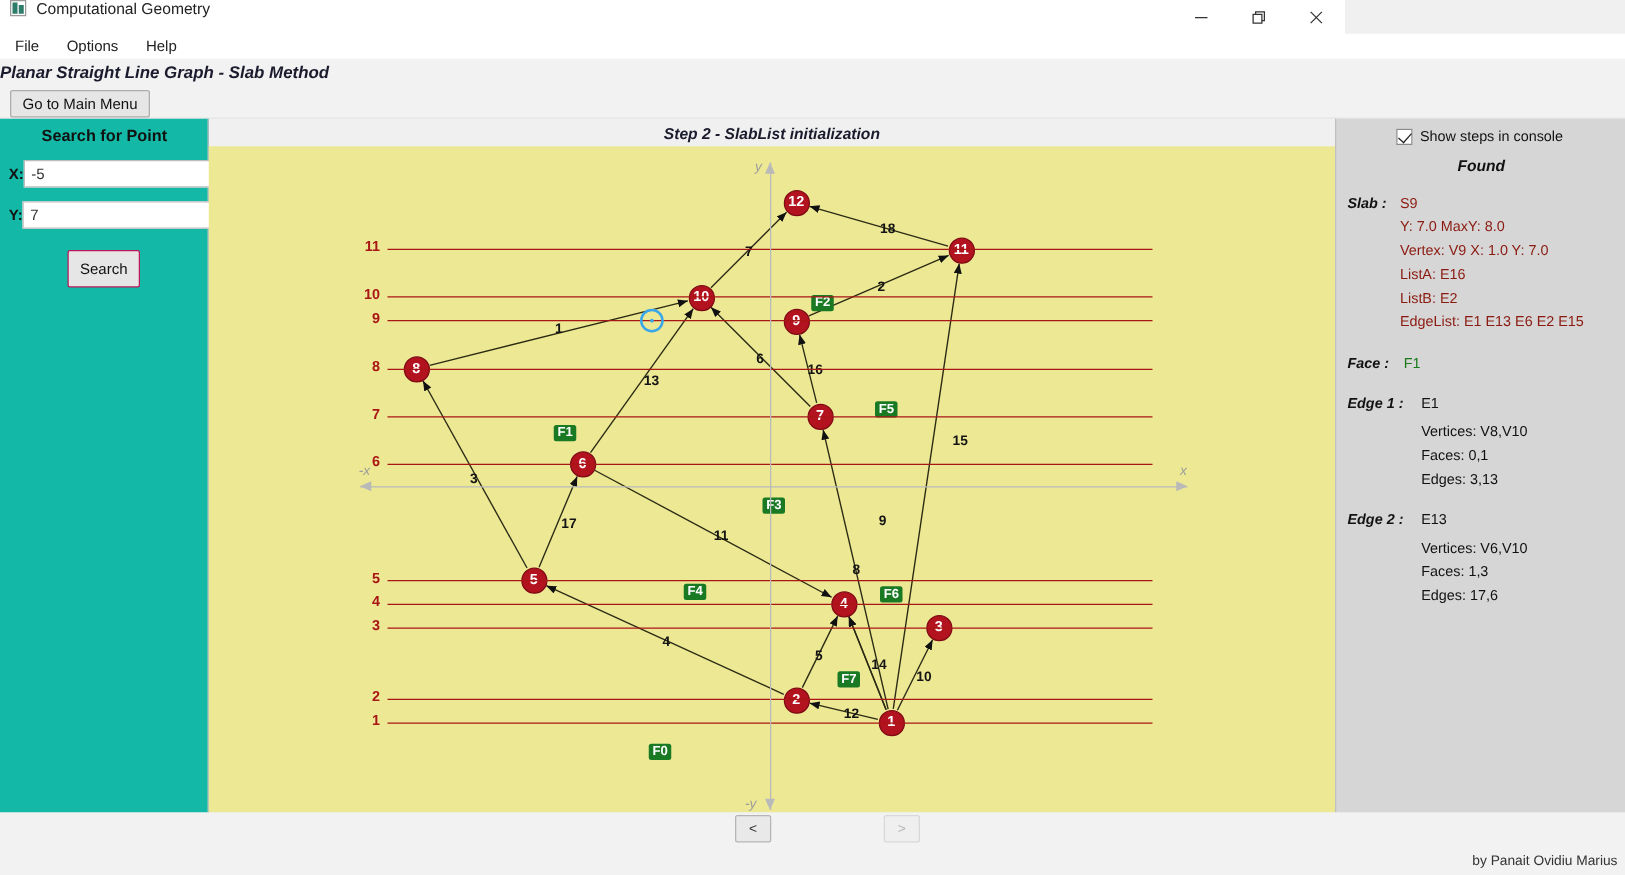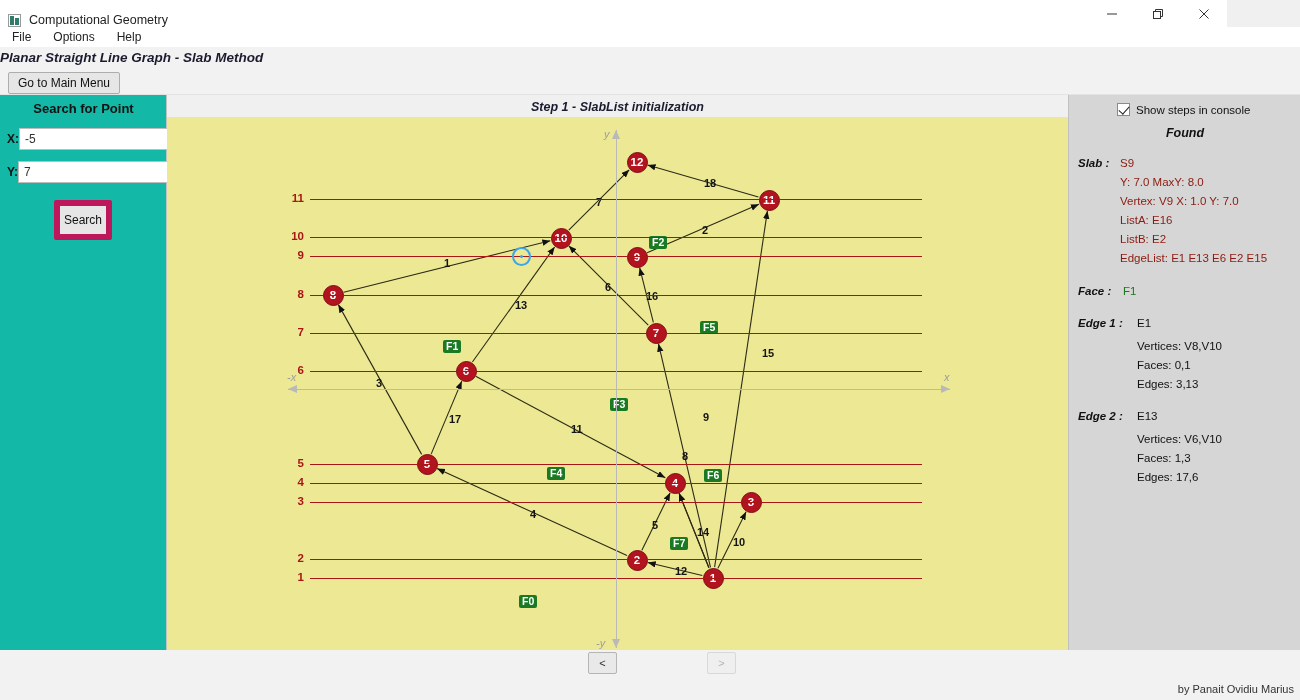--- a/index.html
+++ b/index.html
@@ -7,22 +7,22 @@
   body {
     width:1300px; height:700px;
     font-family:"Liberation Sans", sans-serif;
     background:#f0f0f0;
     overflow:hidden;
     position:relative;
   }
 
   
   #titlebar{
-    position:absolute; left:0; top:0; width:1227px; height:27px;
-    background:#ffffff; display:flex; align-items:flex-end;
+    position:absolute; left:0; top:0; width:1076px; height:27px;
+    background:#ffffff; display:flex; align-items:flex-start;
   }
   #app-icon{
     width:13px;height:13px;margin-left:8px;margin-right:8px;
     background:#ffffff;border:1px solid #9a9a9a;position:relative;flex:none;
   }
   #app-icon::before{content:"";position:absolute;left:1px;top:1px;width:4px;height:9px;background:#2e7d6b;}
   #app-icon::after{content:"";position:absolute;left:6px;top:3px;width:4px;height:7px;background:#2e7d6b;}
   #app-title{font-size:12.5px;color:#222;}
   #winbtns{margin-left:auto;display:flex;height:27px;}
   .winbtn{width:46px;height:27px;display:flex;align-items:center;justify-content:center;color:#333;font-size:13px;}
@@ -59,22 +59,22 @@
     position:absolute;left:0;top:6px;width:167px;text-align:center;
     font-size:13px;font-weight:bold;color:#111;
   }
   .field-row{position:absolute;left:4px;width:160px;height:24px;display:flex;align-items:center;}
   .field-label{width:22px;font-size:12px;font-weight:bold;color:#111;text-align:left;padding-left:3px;}
   .field-input{
     flex:1;height:22px;background:#fff;border:1px solid #bdbdbd;
     font-size:12px;color:#333;padding:0 5px;font-family:"Liberation Sans",sans-serif;
   }
   #search-button{
-    position:absolute;left:54px;top:105px;width:58px;height:40px;
-    background:#e6e6e6;border:6px solid #be185d;border-radius:2px;
+    position:absolute;left:54px;top:105px;width:58px;height:30px;
+    background:#e6e6e6;border:1px solid #be185d;border-radius:2px;
     font-size:12px;color:#111;display:flex;align-items:center;justify-content:center;cursor:pointer;
   }
 
   
   #canvas{
     position:absolute;left:167px;top:117px;width:901px;height:533px;
     background:#ede894;overflow:hidden;
   }
   #step-label{
     position:absolute;left:167px;top:100px;width:901px;text-align:center;
@@ -181,21 +181,21 @@
     <div class="field-label">X:</div>
     <input class="field-input" type="text" value="-5" style="">
   </div>
   <div class="field-row" style="top:65px;">
     <div class="field-label">Y:</div>
     <input class="field-input" type="text" value="7" style="">
   </div>
   <div id="search-button">Search</div>
 </div>
 
-<div id="step-label">Step 1 - SlabList initialization</div>
+<div id="step-label">Step 2 - SlabList initialization</div>
 
 <div id="canvas">
   <svg id="graph-svg" width="901" height="533" style="position:absolute;left:0;top:0;">
     <defs>
       <marker id="arrow" markerWidth="9" markerHeight="9" refX="8" refY="3.2" orient="auto" markerUnits="userSpaceOnUse">
         <path d="M0,0 L8,3.2 L0,6.4 z" fill="#111"></path>
       </marker>
     </defs>
     <g id="edge-group" stroke="#2b2b14" stroke-width="1.1" fill="none">
         <line x1="176.67156750159864" y1="175.33210812460032" x2="383.32843249840136" y2="123.66789187539966" marker-end="url(#arrow)"></line>

